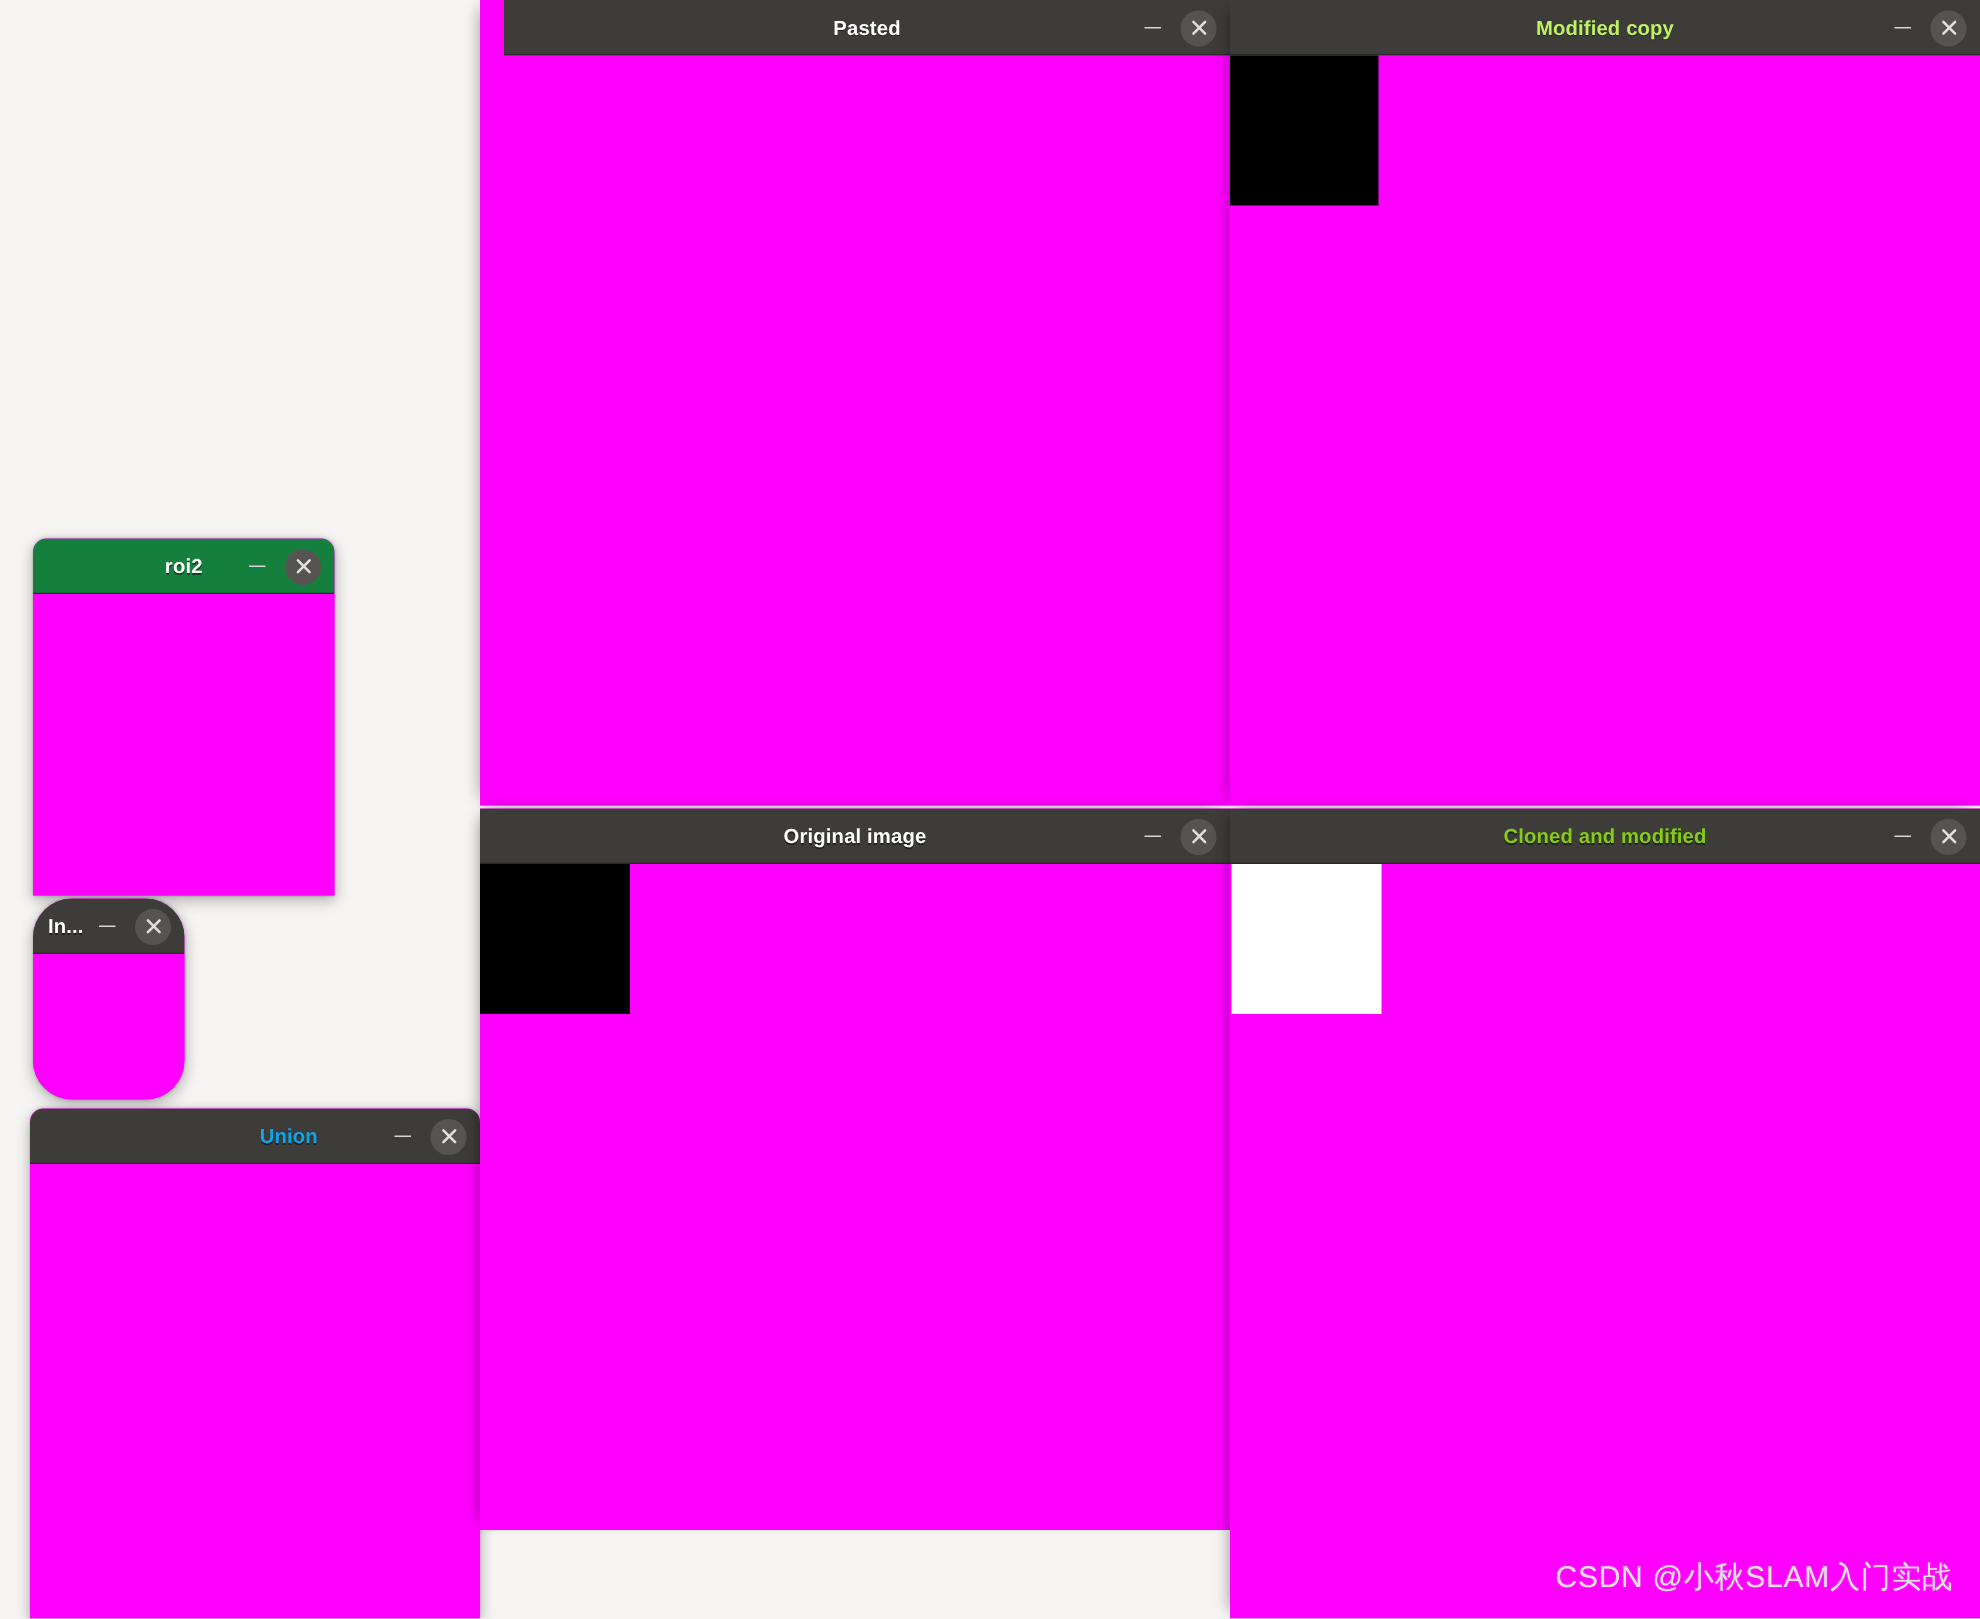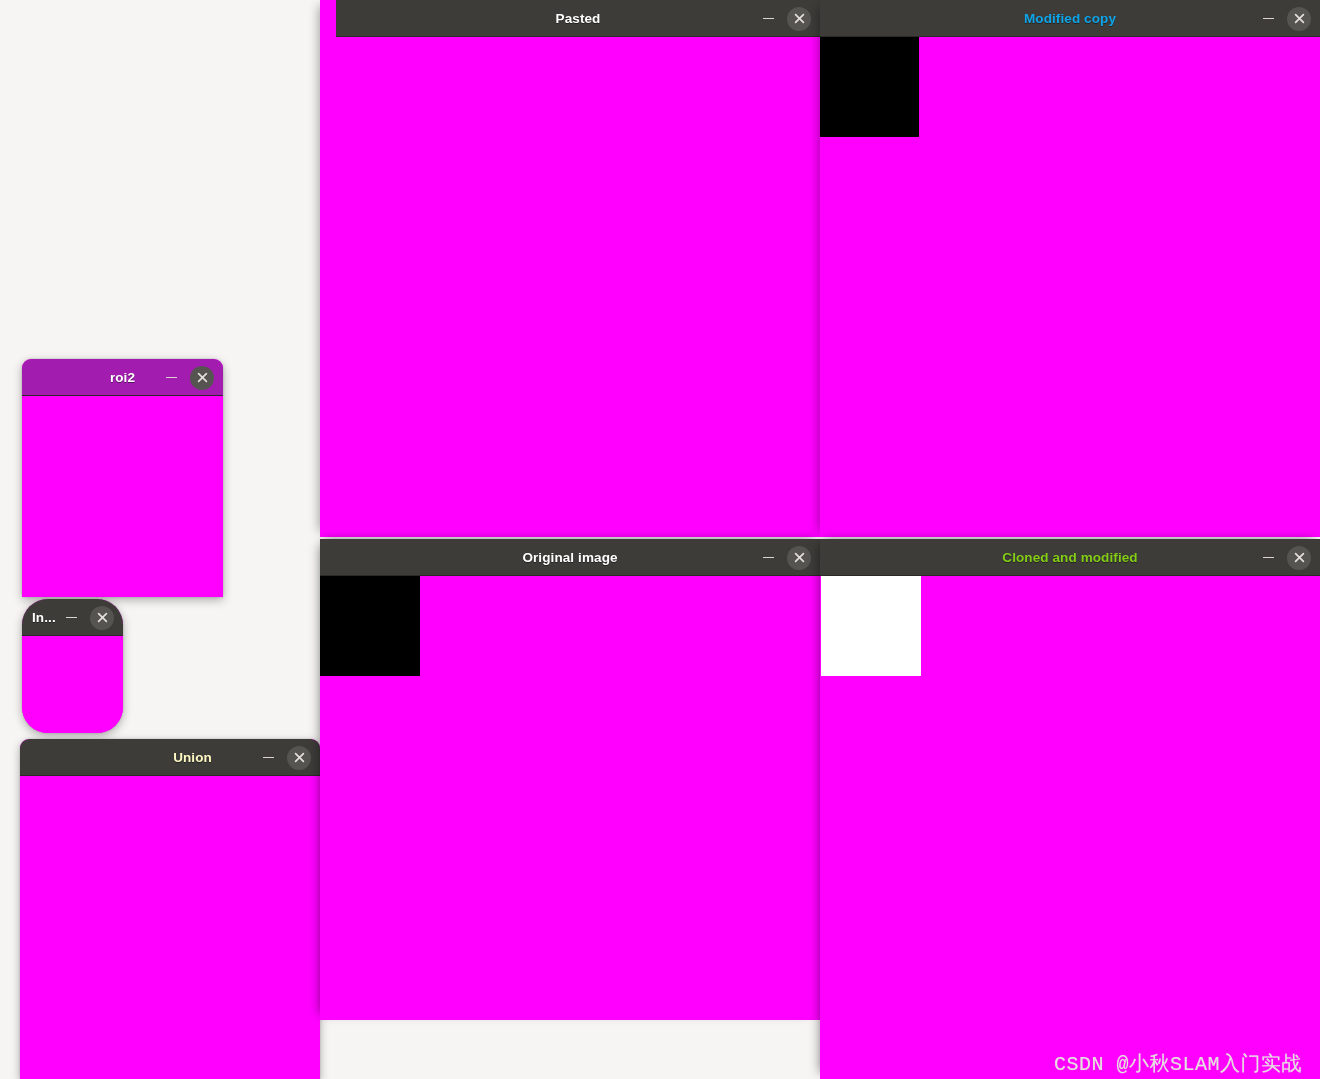--- a/index.html
+++ b/index.html
@@ -121,40 +121,40 @@
   #win-cloned   { left: 820px; top: 539px; width: 500px; height: 540px; }
 
   
   .edge-shadow-left  { box-shadow: -7px 0 10px -6px rgba(0,0,0,0.35); }
   .edge-both { box-shadow: -7px 0 10px -6px rgba(0,0,0,0.35), 0 -5px 9px -5px rgba(0,0,0,0.35); }
 
   
   #watermark {
     position: absolute;
     right: 18px;
-    bottom: 2px;
+    bottom: 14px;
     font-size: 20px;
     color: #e4e1dd;
-    font-family: Liberation Mono, monospace;
+    font-family: Liberation Sans, sans-serif;
     letter-spacing: 0.5px;
     white-space: nowrap;
     pointer-events: none;
     text-shadow: 0 0 1px rgba(255,255,255,0.4);
   }
 </style>
 </head>
 <body>
 
 <div id="stage" style="background: rgb(246, 245, 244);">
 
   <div id="win-hidden-strip" class="window" style="background: rgb(106, 76, 147);"></div>
 
 
   <div id="win-roi2" class="window shadowed rounded">
-    <div class="titlebar rounded-top" style="background: #a21caf;">
+    <div class="titlebar rounded-top" style="background: #15803d;">
       <span class="title-text" style="color: rgb(255, 255, 255);">roi2</span>
       <div class="win-controls">
         <div class="btn-min"></div>
         <div class="btn-close" style="background: rgb(86, 84, 80);">
           <svg width="11" height="11" viewBox="0 0 11 11" aria-hidden="true">
             <path d="M1.6 1.6 L9.4 9.4 M9.4 1.6 L1.6 9.4" stroke="#e3e0dc" stroke-width="1.7" stroke-linecap="round"></path>
           </svg>
         </div>
       </div>
     </div>
@@ -171,21 +171,21 @@
             <path d="M1.6 1.6 L9.4 9.4 M9.4 1.6 L1.6 9.4" stroke="#e3e0dc" stroke-width="1.7" stroke-linecap="round"></path>
           </svg>
         </div>
       </div>
     </div>
     <div class="canvas" style="background: rgb(255, 0, 255);"></div>
   </div>
 
   <div id="win-union" class="window shadowed rounded">
     <div class="titlebar rounded-top" style="background: rgb(61, 60, 57);">
-      <span class="title-text" style="color: #fef9c3; padding-left: 45px;">Union</span>
+      <span class="title-text" style="color: #0ea5e9; padding-left: 45px;">Union</span>
       <div class="win-controls">
         <div class="btn-min"></div>
         <div class="btn-close" style="background: rgb(86, 84, 80);">
           <svg width="11" height="11" viewBox="0 0 11 11" aria-hidden="true">
             <path d="M1.6 1.6 L9.4 9.4 M9.4 1.6 L1.6 9.4" stroke="#e3e0dc" stroke-width="1.7" stroke-linecap="round"></path>
           </svg>
         </div>
       </div>
     </div>
     <div class="canvas" style="background: rgb(255, 0, 255);"></div>
@@ -201,21 +201,21 @@
             <path d="M1.6 1.6 L9.4 9.4 M9.4 1.6 L1.6 9.4" stroke="#e3e0dc" stroke-width="1.7" stroke-linecap="round"></path>
           </svg>
         </div>
       </div>
     </div>
     <div class="canvas" style="background: rgb(255, 0, 255);"></div>
   </div>
 
   <div id="win-modcopy" class="window edge-shadow-left">
     <div class="titlebar" style="background: rgb(61, 60, 57);">
-      <span class="title-text" style="color: #0ea5e9;">Modified copy</span>
+      <span class="title-text" style="color: #bef264;">Modified copy</span>
       <div class="win-controls">
         <div class="btn-min"></div>
         <div class="btn-close" style="background: rgb(86, 84, 80);">
           <svg width="11" height="11" viewBox="0 0 11 11" aria-hidden="true">
             <path d="M1.6 1.6 L9.4 9.4 M9.4 1.6 L1.6 9.4" stroke="#e3e0dc" stroke-width="1.7" stroke-linecap="round"></path>
           </svg>
         </div>
       </div>
     </div>
     <div class="canvas" style="background: rgb(255, 0, 255);">

